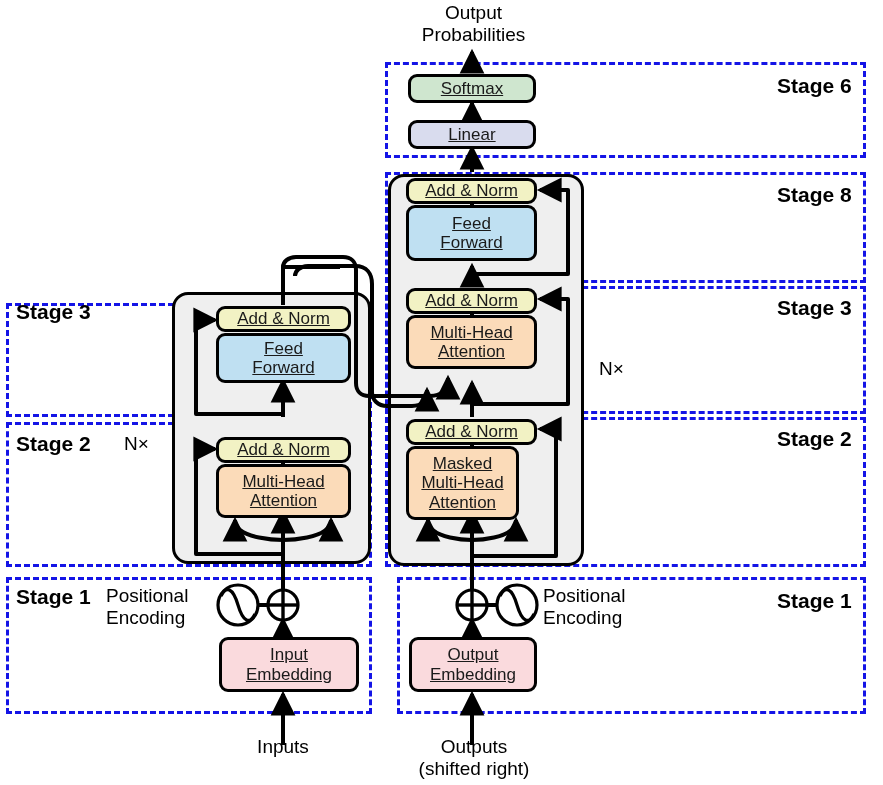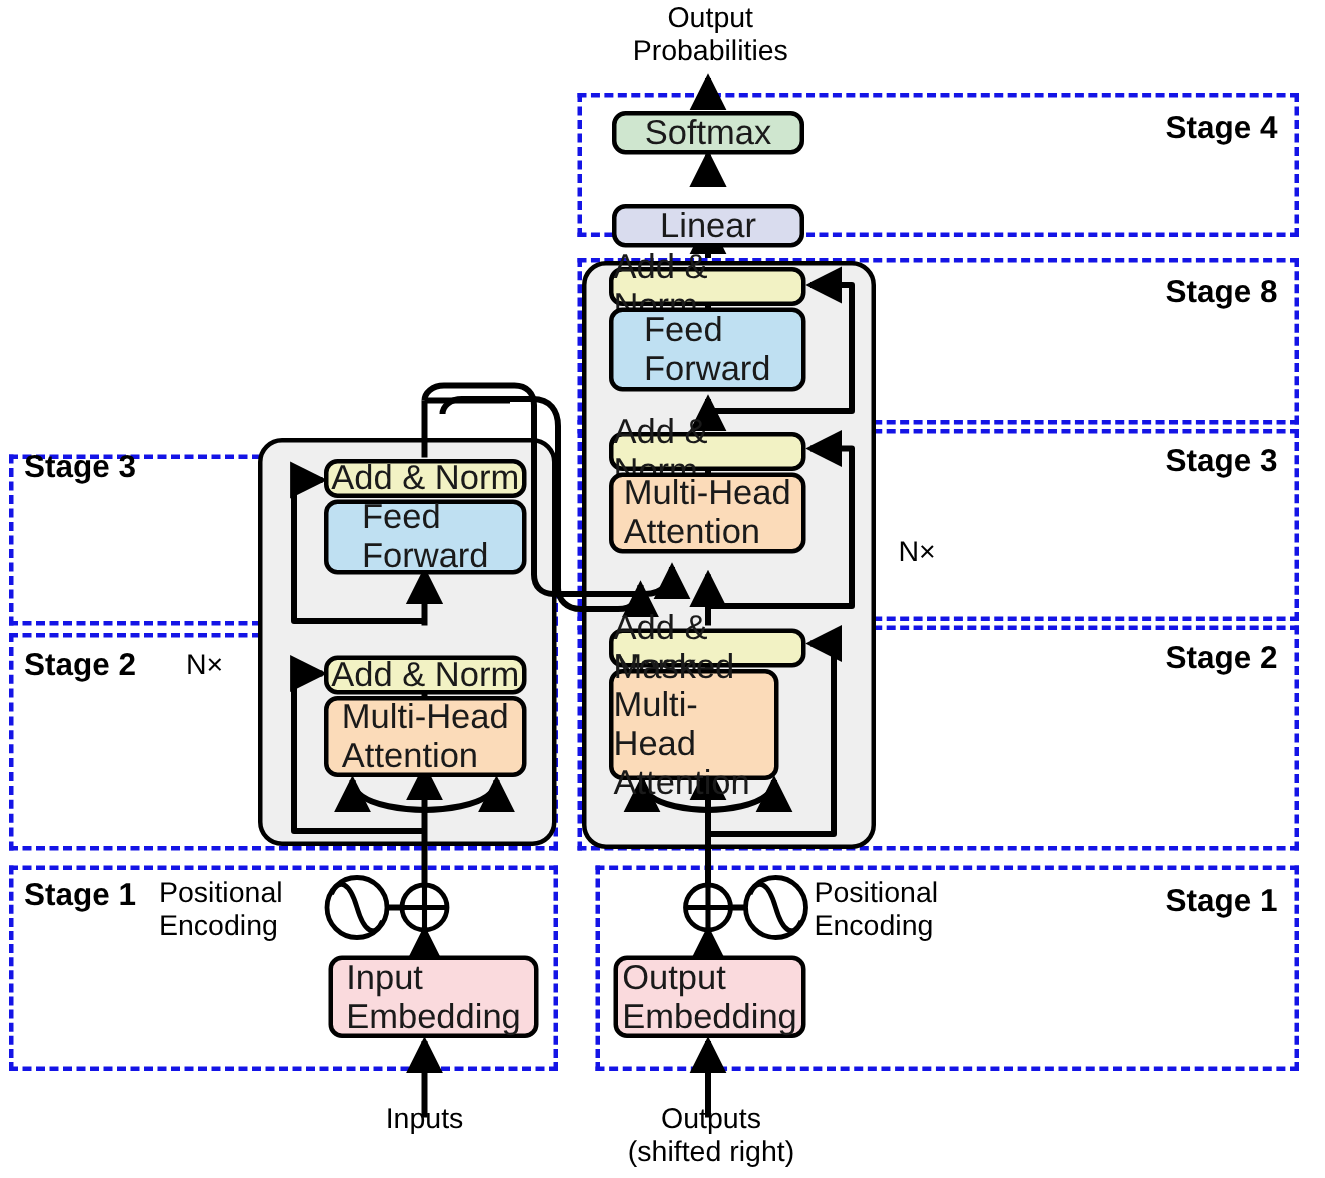--- a/index.html
+++ b/index.html
@@ -39,24 +39,26 @@
 
   
   .blk{
     position:absolute;
     border:3.5px solid #000;
     border-radius:9px;
     box-sizing:border-box;
     display:flex;
     align-items:center;
     justify-content:center;
-    font-size:23px;
+    text-align:center;
+    font-size:17px;
     color:#1a1a1a;
     line-height:1.12;
     white-space:pre-line;
+    text-decoration:underline;
   }
 
   
   .txt{
     position:absolute;
     font-size:19px;
     color:#000;
     text-align:center;
     line-height:1.15;
     white-space:pre-line;
@@ -75,21 +77,21 @@
   <div class="stagebox" style="left:385px;top:62px;width:481px;height:96px;"></div>
   <div class="stagebox" style="left:385px;top:172px;width:481px;height:111px;"></div>
   <div class="stagebox" style="left:385px;top:286px;width:481px;height:128px;"></div>
   <div class="stagebox" style="left:385px;top:417px;width:481px;height:150px;"></div>
   <div class="stagebox" style="left:397px;top:577px;width:469px;height:137px;"></div>
 
   <div class="stagebox" style="left:6px;top:303px;width:366px;height:114px;"></div>
   <div class="stagebox" style="left:6px;top:422px;width:366px;height:145px;"></div>
   <div class="stagebox" style="left:6px;top:577px;width:366px;height:137px;"></div>
 
-  <div class="stagelabel" style="left:777px;top:74px;">Stage 4</div>
+  <div class="stagelabel" style="left:777px;top:74px;">Stage 6</div>
   <div class="stagelabel" style="left:777px;top:183px;">Stage 8</div>
   <div class="stagelabel" style="left:777px;top:296px;">Stage 3</div>
   <div class="stagelabel" style="left:777px;top:427px;">Stage 2</div>
   <div class="stagelabel" style="left:777px;top:589px;">Stage 1</div>
 
   <div class="stagelabel" style="left:16px;top:300px;">Stage 3</div>
   <div class="stagelabel" style="left:16px;top:432px;">Stage 2</div>
   <div class="stagelabel" style="left:16px;top:585px;">Stage 1</div>
 
   <div class="nlabel" style="left:124px;top:433px;">N×</div>
@@ -188,21 +190,21 @@
   <div class="blk" style="left:216px;top:464px;width:135px;height:54px;background:#fbdbb9;">Multi-Head
 Attention</div>
 
   <div class="txt" style="left:106px;top:585px;width:110px;text-align:left;">Positional
 Encoding</div>
   <div class="blk" style="left:219px;top:637px;width:140px;height:55px;background:#fadadd;">Input
 Embedding</div>
   <div class="txt" style="left:223px;top:736px;width:120px;">Inputs</div>
 
   <div class="blk" style="left:408px;top:74px;width:128px;height:29px;background:#cfe6cf;">Softmax</div>
-  <div class="blk" style="left:408px;top:136px;width:128px;height:29px;background:#d9dcee;">Linear</div>
+  <div class="blk" style="left:408px;top:120px;width:128px;height:29px;background:#d9dcee;">Linear</div>
 
   <div class="blk" style="left:406px;top:178px;width:131px;height:26px;background:#f2f2c4;">Add &amp; Norm</div>
   <div class="blk" style="left:406px;top:205px;width:131px;height:56px;background:#bfe0f2;">Feed
 Forward</div>
 
   <div class="blk" style="left:406px;top:288px;width:131px;height:26px;background:#f2f2c4;">Add &amp; Norm</div>
   <div class="blk" style="left:406px;top:315px;width:131px;height:54px;background:#fbdbb9;">Multi-Head
 Attention</div>
 
   <div class="blk" style="left:406px;top:419px;width:131px;height:26px;background:#f2f2c4;">Add &amp; Norm</div>

